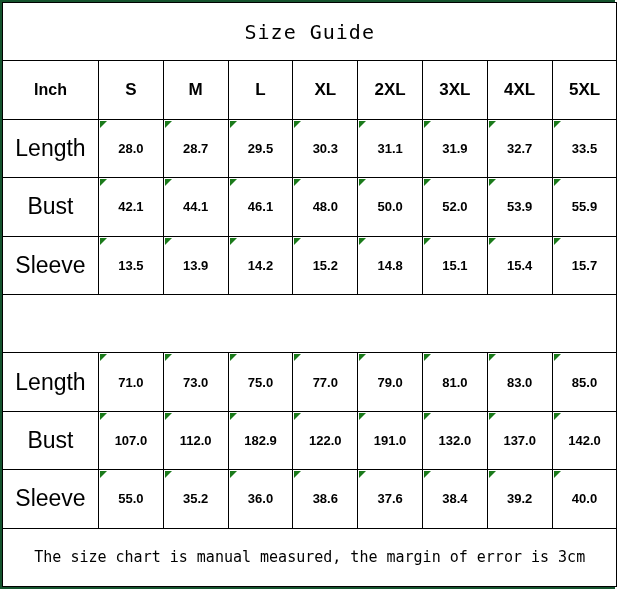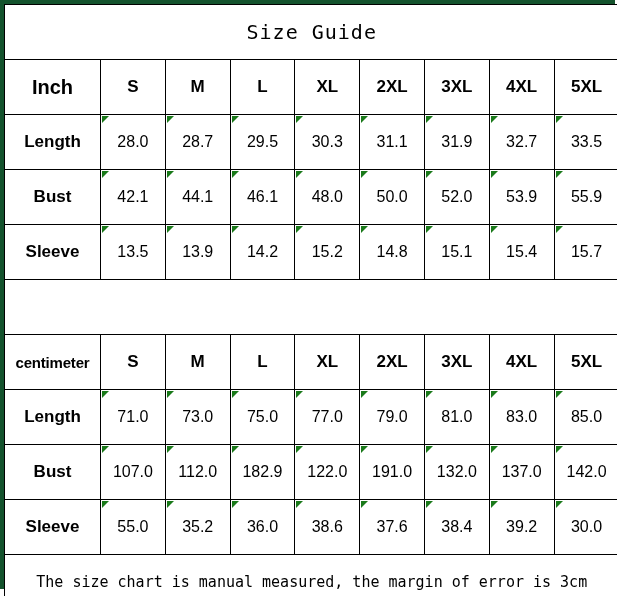--- a/index.html
+++ b/index.html
@@ -14,21 +14,21 @@
     font-family: "Liberation Sans", sans-serif;
     color: #000000;
   }
 
   .sheet {
     position: relative;
     width: 615px;
     height: 589px;
     margin: 0;
     box-sizing: border-box;
-    border: 4px solid #14532d;
+    border: 2px solid #14532d;
     background: #ffffff;
   }
 
   table.size-table {
     width: 100%;
     height: 100%;
     border-collapse: collapse;
     table-layout: fixed;
     background: #ffffff;
   }
@@ -52,41 +52,41 @@
     font-family: "DejaVu Sans Mono", "Liberation Mono", monospace;
     font-size: 20px;
     font-weight: 400;
     letter-spacing: 1px;
     color: #000000;
   }
 
   
   .unit-cell {
     font-weight: bold;
-    font-size: 20px;
+    font-size: 16px;
   }
   .unit-cell.narrow {
     font-size: 15px;
     letter-spacing: -0.2px;
   }
   .size-head {
     font-weight: bold;
     font-size: 17px;
   }
 
   
   .row-label {
-    font-weight: bold;
-    font-size: 17px;
+    font-weight: normal;
+    font-size: 23px;
   }
 
   
   .value {
-    font-weight: 400;
-    font-size: 16px;
+    font-weight: 700;
+    font-size: 13px;
   }
 
   
   .value::before {
     content: "";
     position: absolute;
     top: 1px;
     left: 1px;
     width: 0;
     height: 0;
@@ -178,31 +178,20 @@
         <td class="value">14.8</td>
         <td class="value">15.1</td>
         <td class="value">15.4</td>
         <td class="value">15.7</td>
       </tr>
 
       <tr>
         <td class="spacer-cell" colspan="9"></td>
       </tr>
 
-      <tr>
-        <td class="unit-cell narrow">centimeter</td>
-        <td class="size-head">S</td>
-        <td class="size-head">M</td>
-        <td class="size-head">L</td>
-        <td class="size-head">XL</td>
-        <td class="size-head">2XL</td>
-        <td class="size-head">3XL</td>
-        <td class="size-head">4XL</td>
-        <td class="size-head">5XL</td>
-      </tr>
 
       <tr>
         <td class="row-label">Length</td>
         <td class="value">71.0</td>
         <td class="value">73.0</td>
         <td class="value">75.0</td>
         <td class="value">77.0</td>
         <td class="value">79.0</td>
         <td class="value">81.0</td>
         <td class="value">83.0</td>
@@ -223,21 +212,21 @@
 
       <tr>
         <td class="row-label">Sleeve</td>
         <td class="value">55.0</td>
         <td class="value">35.2</td>
         <td class="value">36.0</td>
         <td class="value">38.6</td>
         <td class="value">37.6</td>
         <td class="value">38.4</td>
         <td class="value">39.2</td>
-        <td class="value">30.0</td>
+        <td class="value">40.0</td>
       </tr>
 
       <tr>
         <td class="footer-cell" colspan="9">The size chart is manual measured, the margin of error is 3cm</td>
       </tr>
 
     </tbody>
   </table>
 </div>
 

